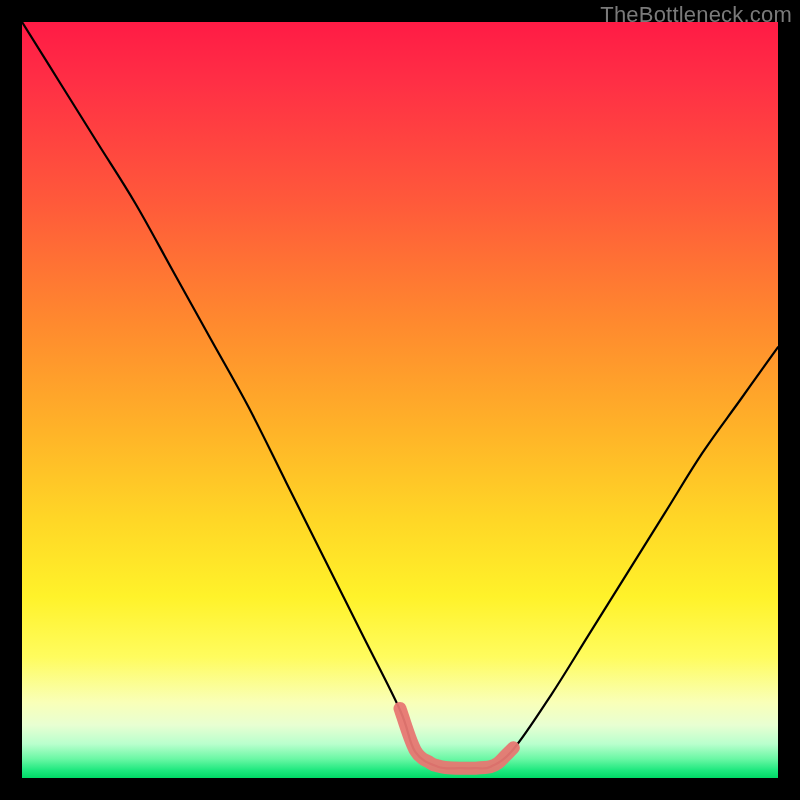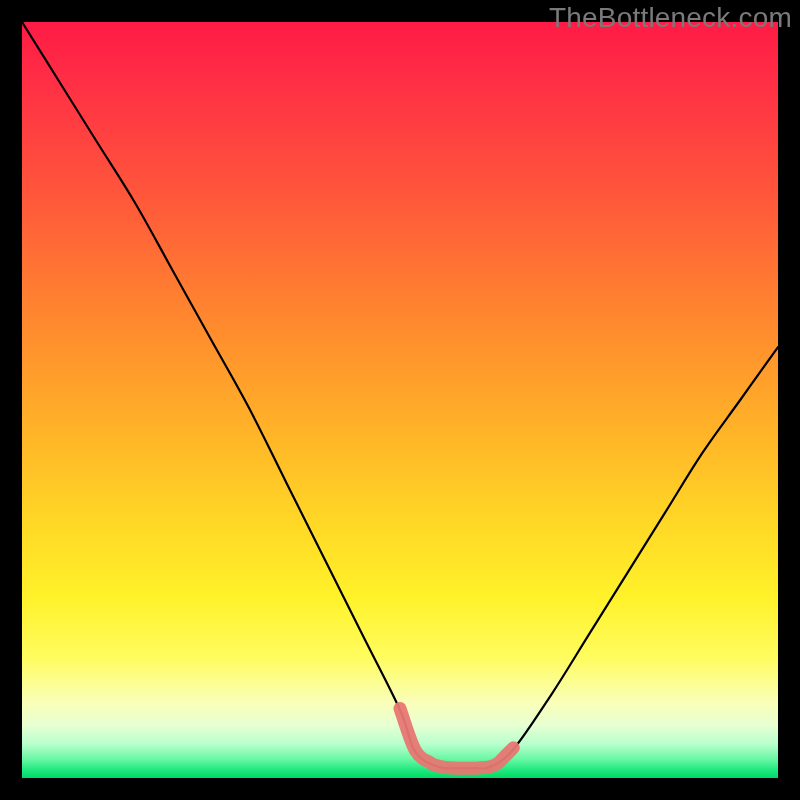--- a/index.html
+++ b/index.html
@@ -39,21 +39,21 @@
       #69f7a4 97.5%,
       #1de87e 99%,
       #00d966 100%
     );
   }
   .watermark {
     position: absolute;
     top: 2px;
     right: 8px;
     color: #7a7a7a;
-    font-size: 28px;
+    font-size: 22px;
     letter-spacing: 0.2px;
     font-weight: 400;
     user-select: none;
   }
   svg.curves {
     position: absolute;
     left: 0;
     top: 0;
     width: 756px;
     height: 756px;

